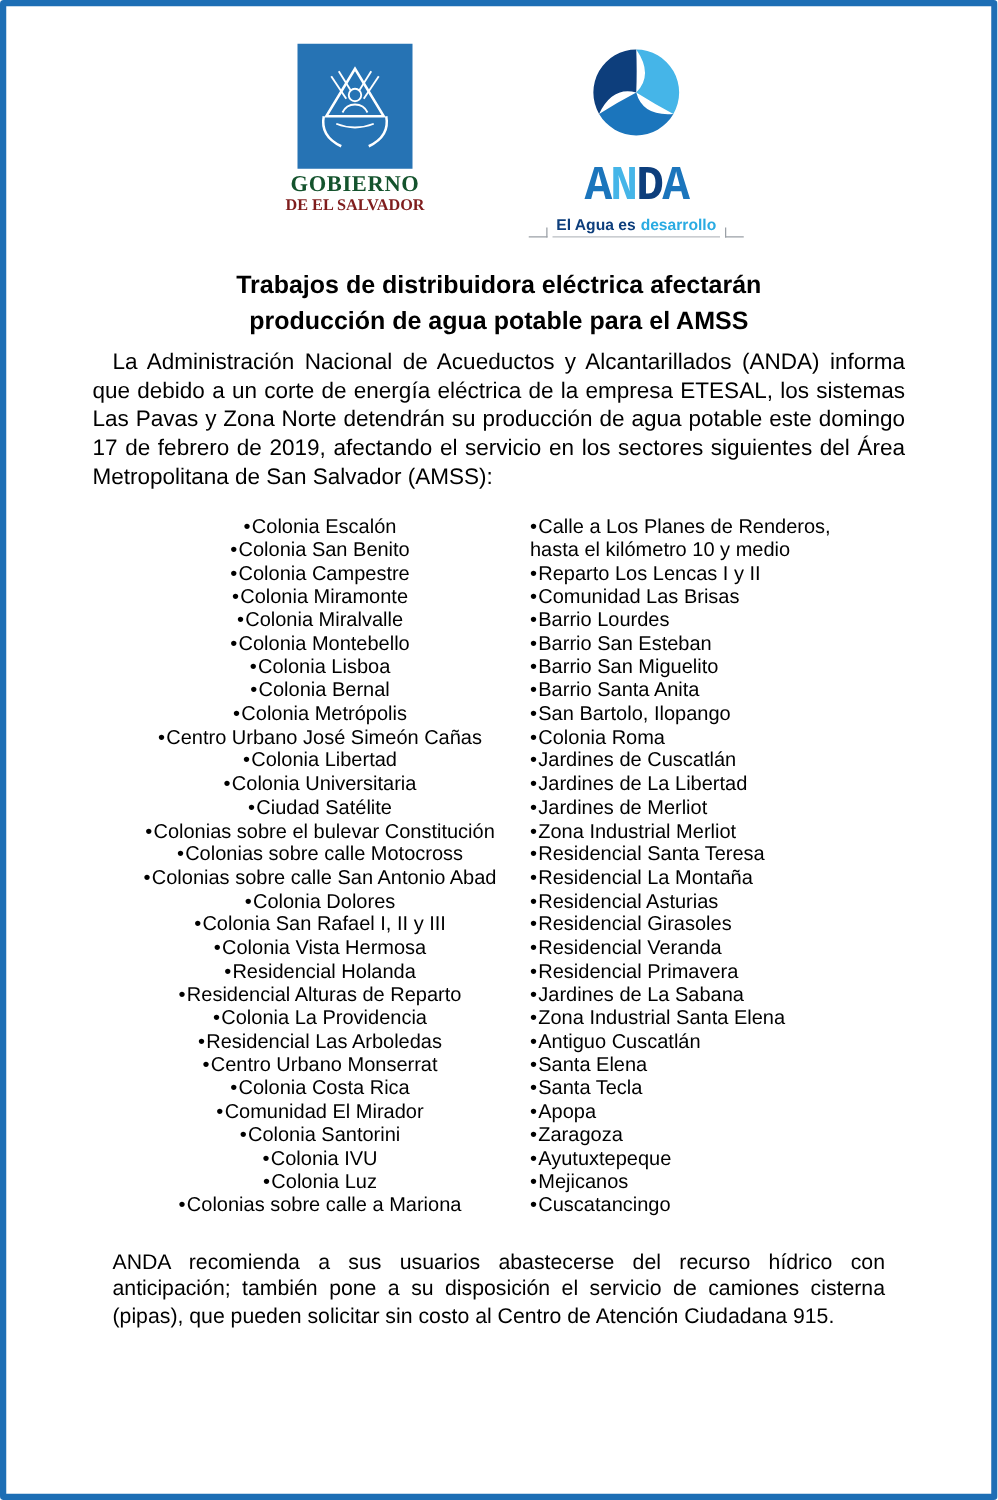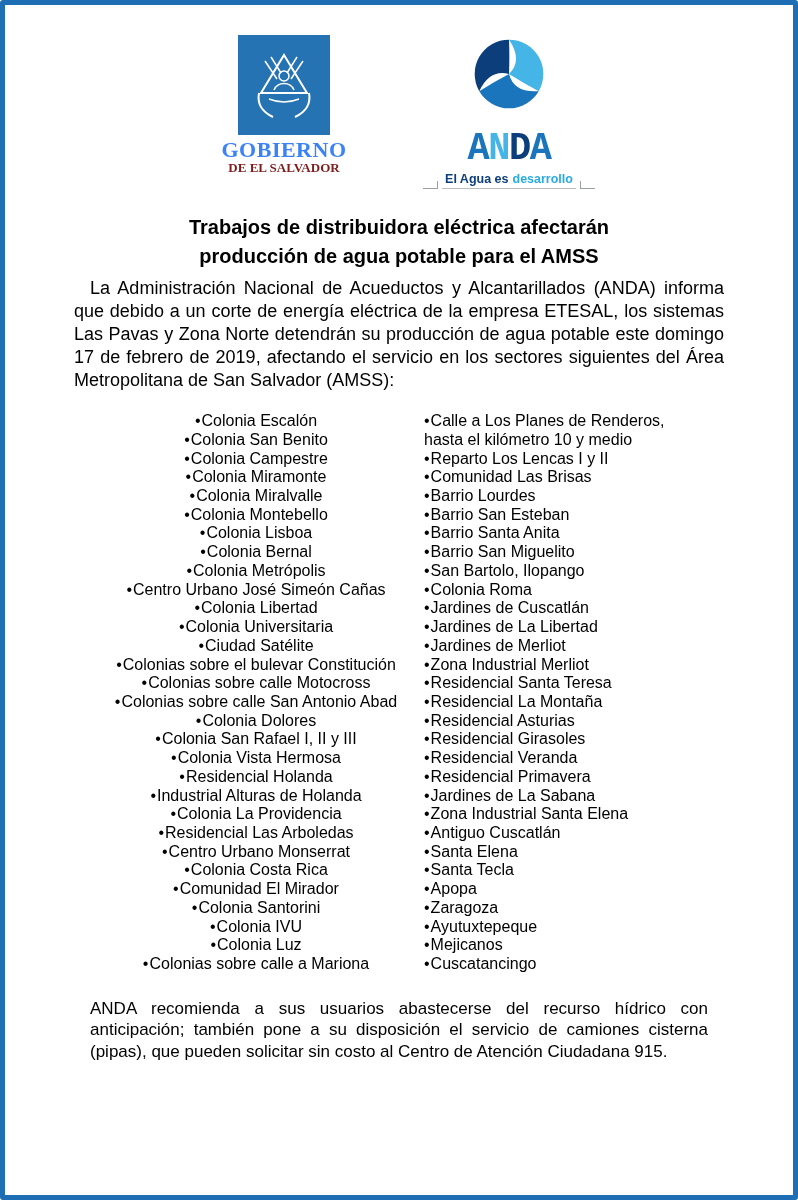--- a/index.html
+++ b/index.html
@@ -12,21 +12,21 @@
     background:#ffffff;
     font-family:"Liberation Sans", sans-serif;
     color:#000;
     overflow:hidden;
   }
 
   
   .header { display:flex; justify-content:center; align-items:flex-start; gap:50px; margin-top:30px; }
   .gob-logo { text-align:center; width:170px; }
   .gob-square { width:92px; height:100px; background:#2673b4; margin:0 auto; display:flex; align-items:center; justify-content:center; }
-  .gob-title { font-family:"Liberation Serif", serif; font-weight:bold; font-size:22px; color:#3b82f6; letter-spacing:0.5px; margin-top:3px; line-height:1.05; }
+  .gob-title { font-family:"Liberation Serif", serif; font-weight:bold; font-size:18px; color:#14532d; letter-spacing:0.5px; margin-top:3px; line-height:1.05; }
   .gob-sub { font-family:"Liberation Serif", serif; font-weight:bold; font-size:13px; color:#7f1d1d; line-height:1.1; }
 
   .anda-logo { text-align:center; width:180px; }
   .anda-word { font-size:37px; font-weight:800; letter-spacing:-1.5px; line-height:1; margin-top:14px;font-family:Liberation Mono, monospace; }
   .anda-word span { display:inline-block; transform:scaleY(1.05); }
   .c-mid   { color:#1b75bc; }
   .c-light { color:#45b5e8; }
   .c-navy  { color:#0d3e7c; }
   .anda-tagline { display:flex; align-items:flex-end; justify-content:center; margin-top:4px; font-size:12.5px; font-weight:bold; }
   .tag-dark  { color:#0d3e7c; }
@@ -118,39 +118,39 @@
         <div class="list-item"><span class="bullet">•</span><span>Colonia Libertad</span></div>
         <div class="list-item"><span class="bullet">•</span><span>Colonia Universitaria</span></div>
         <div class="list-item"><span class="bullet">•</span><span>Ciudad Satélite</span></div>
         <div class="list-item"><span class="bullet">•</span><span>Colonias sobre el bulevar Constitución</span></div>
         <div class="list-item"><span class="bullet">•</span><span>Colonias sobre calle Motocross</span></div>
         <div class="list-item"><span class="bullet">•</span><span>Colonias sobre calle San Antonio Abad</span></div>
         <div class="list-item"><span class="bullet">•</span><span>Colonia Dolores</span></div>
         <div class="list-item"><span class="bullet">•</span><span>Colonia San Rafael I, II y III</span></div>
         <div class="list-item"><span class="bullet">•</span><span>Colonia Vista Hermosa</span></div>
         <div class="list-item"><span class="bullet">•</span><span>Residencial Holanda</span></div>
-        <div class="list-item"><span class="bullet">•</span><span>Industrial Alturas de Holanda</span></div>
+        <div class="list-item"><span class="bullet">•</span><span>Residencial Alturas de Reparto</span></div>
         <div class="list-item"><span class="bullet">•</span><span>Colonia La Providencia</span></div>
         <div class="list-item"><span class="bullet">•</span><span>Residencial Las Arboledas</span></div>
         <div class="list-item"><span class="bullet">•</span><span>Centro Urbano Monserrat</span></div>
         <div class="list-item"><span class="bullet">•</span><span>Colonia Costa Rica</span></div>
         <div class="list-item"><span class="bullet">•</span><span>Comunidad El Mirador</span></div>
         <div class="list-item"><span class="bullet">•</span><span>Colonia Santorini</span></div>
         <div class="list-item"><span class="bullet">•</span><span>Colonia IVU</span></div>
         <div class="list-item"><span class="bullet">•</span><span>Colonia Luz</span></div>
         <div class="list-item"><span class="bullet">•</span><span>Colonias sobre calle a Mariona</span></div>
       </div>
     <div class="col right">
         <div class="list-item"><span class="bullet">•</span><span>Calle a Los Planes de Renderos, hasta el kilómetro 10 y medio</span></div>
         <div class="list-item"><span class="bullet">•</span><span>Reparto Los Lencas I y II</span></div>
         <div class="list-item"><span class="bullet">•</span><span>Comunidad Las Brisas</span></div>
         <div class="list-item"><span class="bullet">•</span><span>Barrio Lourdes</span></div>
         <div class="list-item"><span class="bullet">•</span><span>Barrio San Esteban</span></div>
+        <div class="list-item"><span class="bullet">•</span><span>Barrio San Miguelito</span></div>
         <div class="list-item"><span class="bullet">•</span><span>Barrio Santa Anita</span></div>
-        <div class="list-item"><span class="bullet">•</span><span>Barrio San Miguelito</span></div>
         <div class="list-item"><span class="bullet">•</span><span>San Bartolo, Ilopango</span></div>
         <div class="list-item"><span class="bullet">•</span><span>Colonia Roma</span></div>
         <div class="list-item"><span class="bullet">•</span><span>Jardines de Cuscatlán</span></div>
         <div class="list-item"><span class="bullet">•</span><span>Jardines de La Libertad</span></div>
         <div class="list-item"><span class="bullet">•</span><span>Jardines de Merliot</span></div>
         <div class="list-item"><span class="bullet">•</span><span>Zona Industrial Merliot</span></div>
         <div class="list-item"><span class="bullet">•</span><span>Residencial Santa Teresa</span></div>
         <div class="list-item"><span class="bullet">•</span><span>Residencial La Montaña</span></div>
         <div class="list-item"><span class="bullet">•</span><span>Residencial Asturias</span></div>
         <div class="list-item"><span class="bullet">•</span><span>Residencial Girasoles</span></div>

